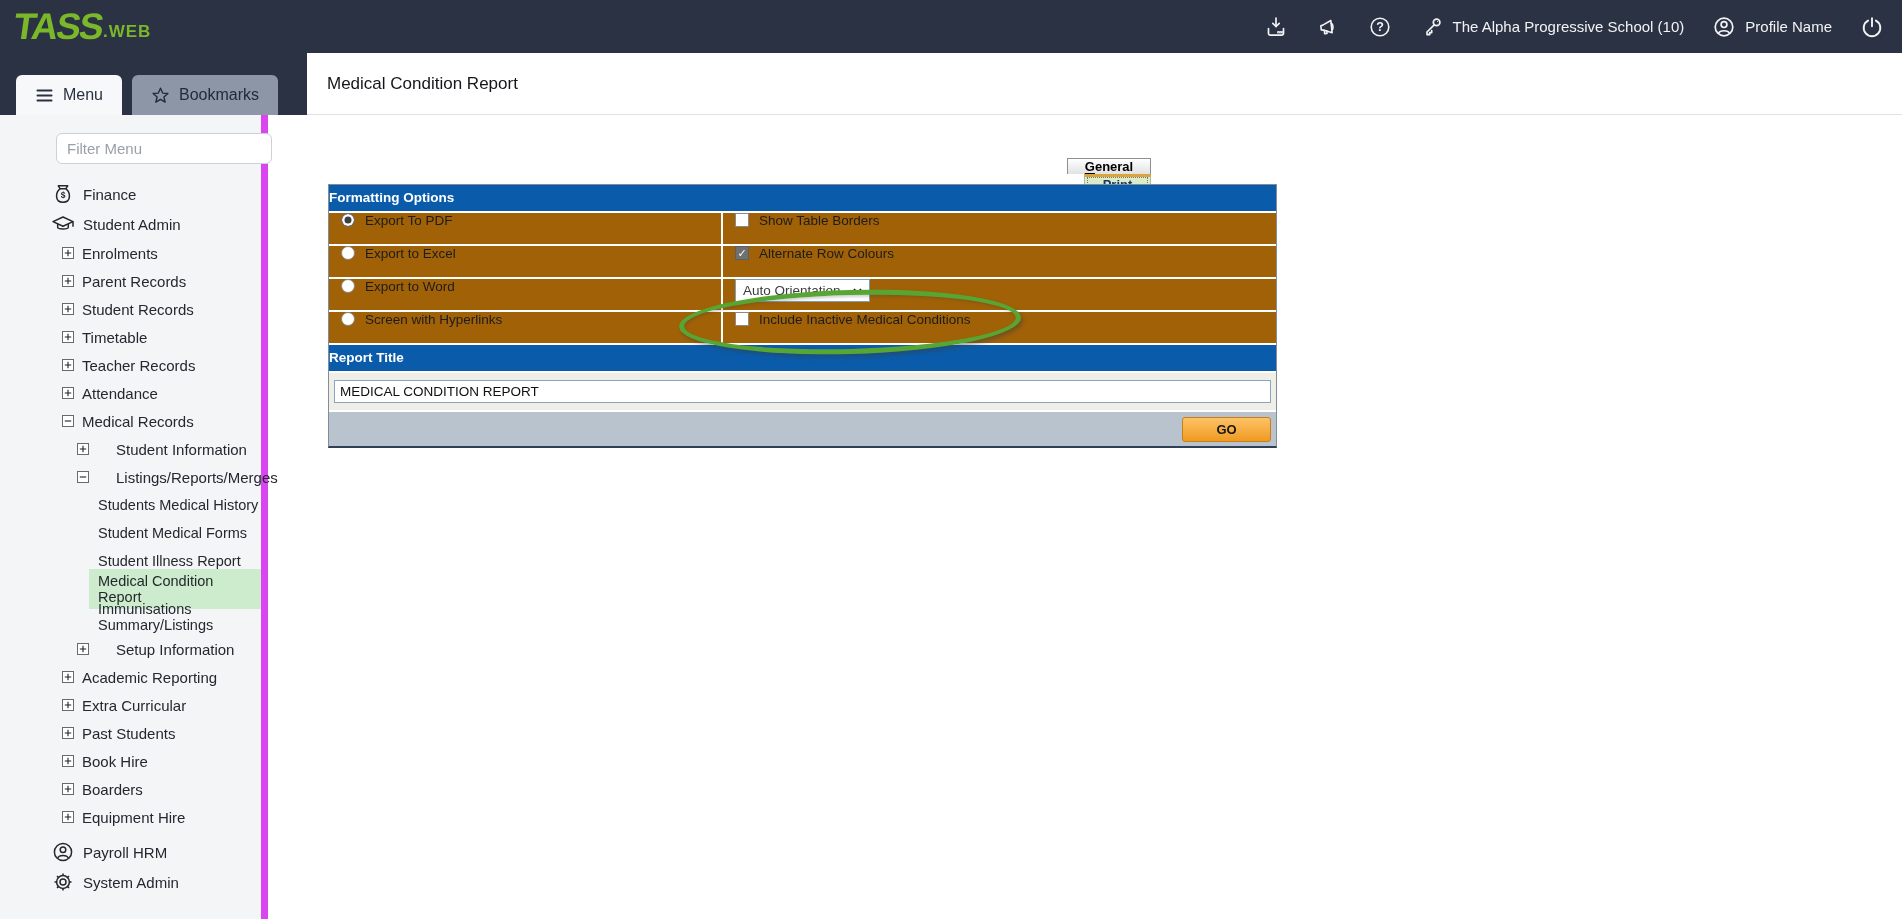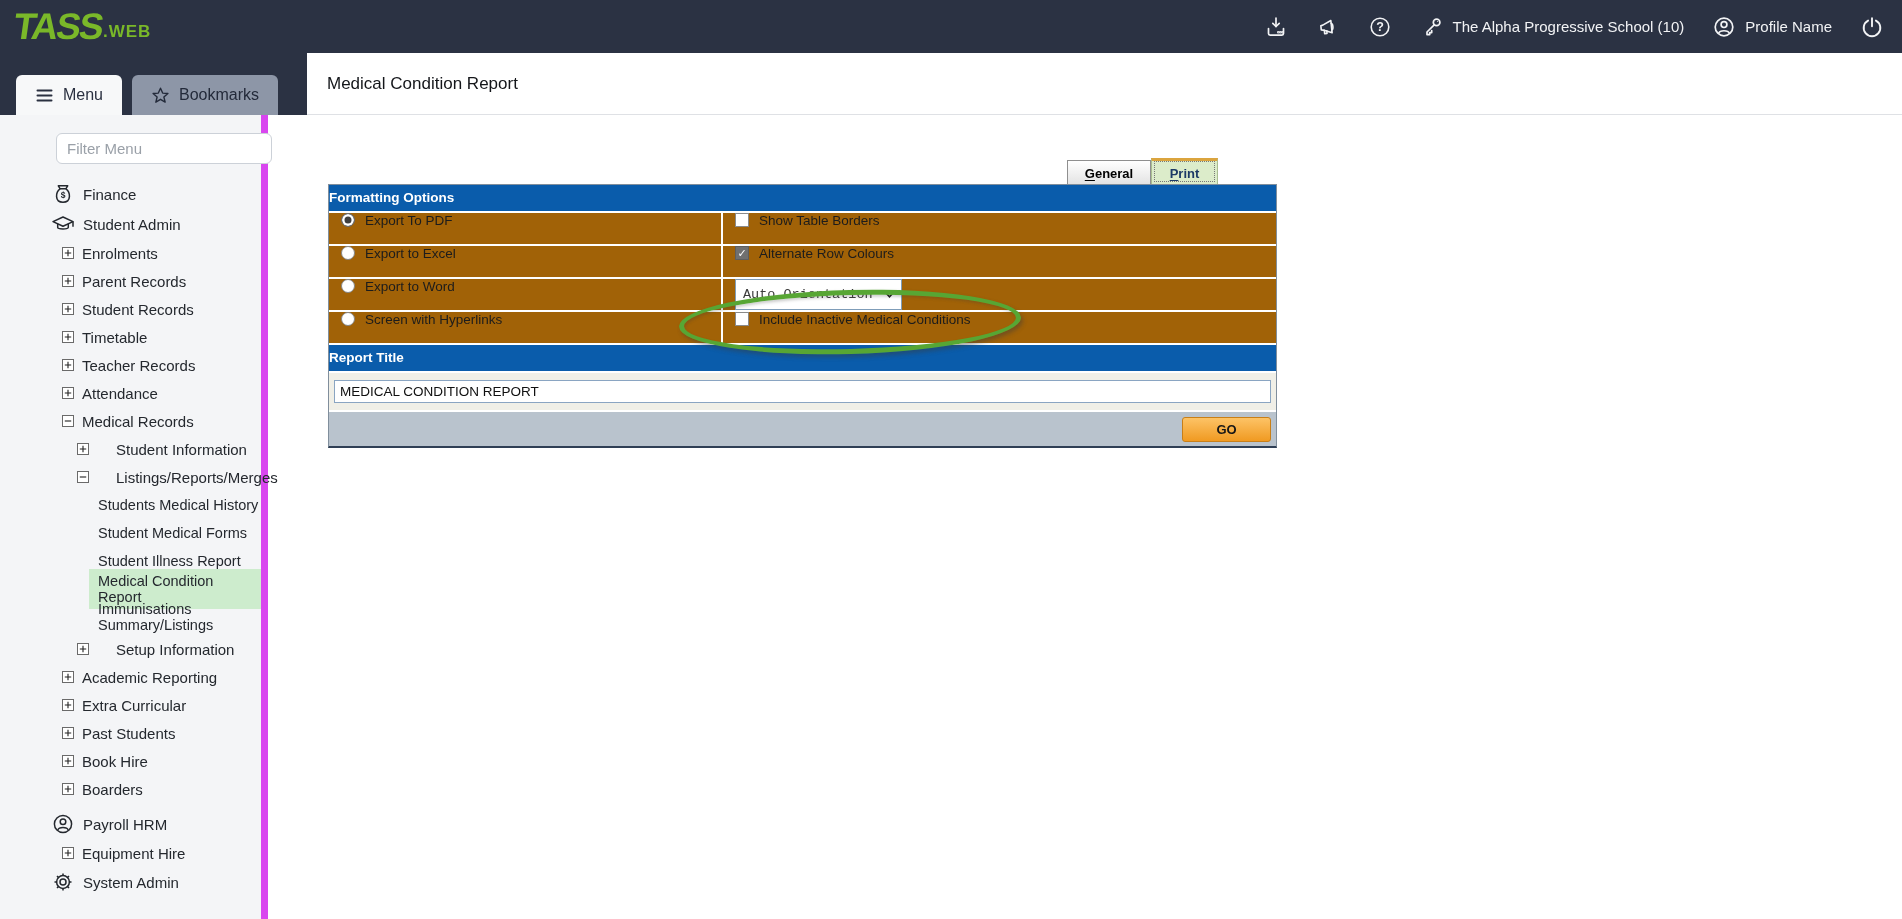--- a/index.html
+++ b/index.html
@@ -40,36 +40,36 @@
   .mi[data-name="sidebar-item-payroll-hrm"] { margin-top:6px; }
   .mi[data-name="sidebar-item-setup-information"] { margin-top:4px; }
 
   
   .main-head { position:absolute; left:307px; top:53px; width:1595px; height:62px; background:#fff; border-bottom:1px solid #dfe1e5; display:flex; align-items:center; padding-left:20px; }
   .page-title { font-size:17px; font-weight:400; color:#14161a; }
 
   
   .main { position:absolute; left:307px; top:115px; width:1595px; height:804px; background:#fff; }
 
-  .form-tabs { position:absolute; left:760px; top:43px; height:27px; display:flex; align-items:flex-end; }
+  .form-tabs { position:absolute; left:760px; top:43px; height:27px; display:flex; align-items:flex-end;flex-direction:column; }
   .ftab { display:flex; align-items:center; justify-content:center; font-size:13px; font-weight:bold; cursor:pointer; }
   .ftab.general { width:84px; height:25px; background:linear-gradient(#ffffff,#e2e2e2); border:1px solid #8f8f8f; border-bottom:none; color:#000; }
   .ftab.print { width:67px; height:27px; background:#dcecca; border:1px solid #a9bd90; border-bottom:none; border-top:3px solid #dba43e; color:#1c3a66; outline:1px dotted #777; outline-offset:-4px; }
   .ftab u { text-underline-offset:2px; }
 
   .panel { position:absolute; left:21px; top:69px; width:949px; background:#fff; border:1px solid #808e9c; border-bottom:2px solid #2f3f55; }
   .bar { height:26px; line-height:26px; background:#0a5cab; color:#fff; font-size:13.5px; font-weight:bold; padding-left:0; }
   .opts { display:grid; grid-template-columns:392px 1fr; gap:2px; background:#fff; margin:2px 0; }
   .cell { background:#a16207; height:31px; display:flex; align-items:flex-start; padding-left:12px; gap:10px; font-size:13.5px; color:#1c1c1c; }
   .radio { width:14px; height:14px; border-radius:50%; border:1px solid #858585; background:#fff; flex:none; cursor:pointer; }
   .radio.sel { background:#3f3f3f; border-color:#6f6f6f; box-shadow:inset 0 0 0 2.5px #fff; }
   .cb { width:14px; height:14px; border:1px solid #8a8a8a; background:#fff; flex:none; display:flex; align-items:center; justify-content:center; font-size:11px; line-height:1; color:#fff; cursor:pointer; }
   .cb.checked { background:#707070; border-color:#5e5e5e; }
   .olabel { cursor:pointer; }
-  .sel-box { height:31px; border:1px solid #7f9db9; background:#fff; display:inline-flex; align-items:center; padding:0 7px; gap:12px; font-size:13.5px; color:#3c3c3c; cursor:pointer;font-family:Liberation Mono, monospace; }
+  .sel-box { height:23px; border:1px solid #7f9db9; background:#fff; display:inline-flex; align-items:center; padding:0 7px; gap:12px; font-size:13.5px; color:#3c3c3c; cursor:pointer; }
   .title-row { background:#f0efe7; padding:7px 5px; margin-top:2px; }
   .title-input { width:100%; height:23px; border:1px solid #8aa5c2; background:#fff; font-size:13.5px; font-family:"Liberation Sans", sans-serif; padding:0 5px; color:#101010; }
   .pfooter { height:34px; background:#b9c3cd; display:flex; align-items:center; justify-content:flex-end; padding-right:5px; margin-top:2px; }
   .go { width:89px; height:25px; background:linear-gradient(#fdc366,#f09a22); border:1px solid #c87f18; border-radius:3px; font-weight:bold; font-size:13px; color:#161616; font-family:"Liberation Sans", sans-serif; cursor:pointer; }
 
   .ellipse { position:absolute; left:372px; top:175px; width:342px; height:64px; border:5px solid #57a634; border-radius:50%; transform:rotate(-1.5deg); box-shadow:2px 3px 4px rgba(60,60,60,.45), inset 1px 2px 3px rgba(60,60,60,.25); pointer-events:none; }
 </style>
 </head>
 <body>
 
@@ -322,38 +322,38 @@
         </div>
         <div class="mi lvl1" data-name="sidebar-item-boarders">
           <span class="exp" data-name="plus-expander-icon">
             <svg width="12" height="12" viewBox="0 0 12 12">
               <rect x="0.5" y="0.5" width="11" height="11" fill="#fff" stroke="#6a6a6a"></rect>
               <path d="M2.8 6h6.4M6 2.8v6.4" stroke="#222" stroke-width="1.1"></path>
             </svg>
           </span>
           <span class="milabel" data-name="sidebar-item-label">Boarders</span>
         </div>
+        <div class="mi lvl1" data-name="sidebar-item-equipment-hire">
+          <span class="exp" data-name="plus-expander-icon">
+            <svg width="12" height="12" viewBox="0 0 12 12">
+              <rect x="0.5" y="0.5" width="11" height="11" fill="#fff" stroke="#6a6a6a"></rect>
+              <path d="M2.8 6h6.4M6 2.8v6.4" stroke="#222" stroke-width="1.1"></path>
+            </svg>
+          </span>
+          <span class="milabel" data-name="sidebar-item-label">Equipment Hire</span>
+        </div>
         <div class="mi lvl0" data-name="sidebar-item-payroll-hrm">
           <span class="icn" data-name="person-circle-icon">
             <svg viewBox="0 0 22 22" fill="none" stroke="#24282e" stroke-width="1.5">
               <circle cx="11" cy="11" r="8.6"></circle>
               <circle cx="11" cy="8.7" r="2.8"></circle>
               <path d="M5.8 17c1.2-3.3 9.2-3.3 10.4 0"></path>
             </svg>
           </span>
           <span class="milabel" data-name="sidebar-item-label">Payroll HRM</span>
-        </div>
-        <div class="mi lvl1" data-name="sidebar-item-equipment-hire">
-          <span class="exp" data-name="plus-expander-icon">
-            <svg width="12" height="12" viewBox="0 0 12 12">
-              <rect x="0.5" y="0.5" width="11" height="11" fill="#fff" stroke="#6a6a6a"></rect>
-              <path d="M2.8 6h6.4M6 2.8v6.4" stroke="#222" stroke-width="1.1"></path>
-            </svg>
-          </span>
-          <span class="milabel" data-name="sidebar-item-label">Equipment Hire</span>
         </div>
         <div class="mi lvl0" data-name="sidebar-item-system-admin">
           <span class="icn" data-name="gear-icon">
             <svg viewBox="0 0 22 22" fill="none" stroke="#24282e" stroke-width="1.5">
               <circle cx="11" cy="11" r="3"></circle>
               <circle cx="11" cy="11" r="6.4"></circle>
               <path d="M11 2.5v2.6M11 16.9v2.6M2.5 11h2.6M16.9 11h2.6M5 5l1.9 1.9M15.1 15.1 17 17M17 5l-1.9 1.9M6.9 15.1 5 17"></path>
             </svg>
           </span>
           <span class="milabel" data-name="sidebar-item-label">System Admin</span>

